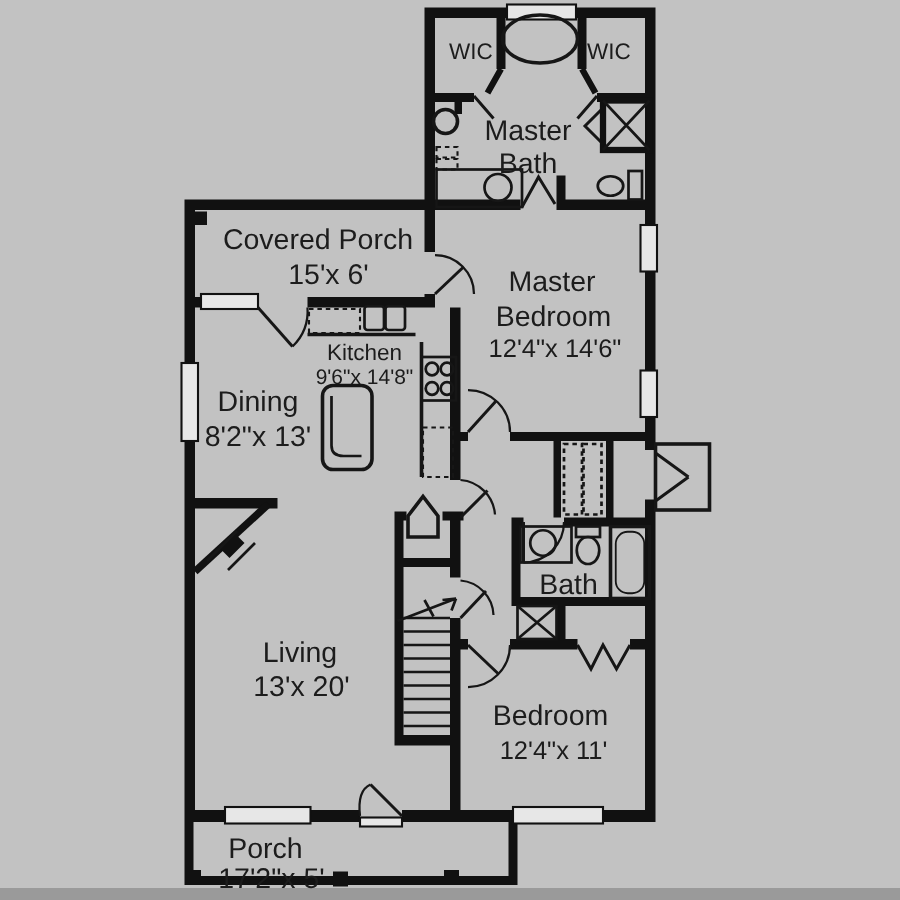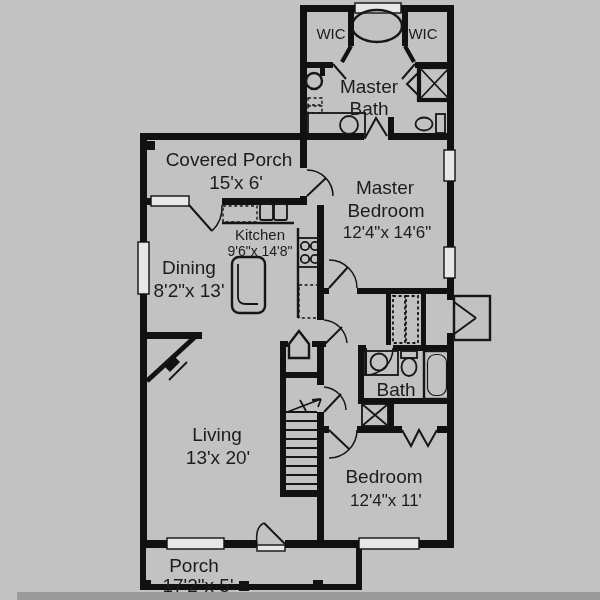--- a/index.html
+++ b/index.html
@@ -1,17 +1,17 @@
 <!DOCTYPE html>
 <html><head>
 <meta charset="utf-8">
 <style>
   html,body{margin:0;padding:0;}
   body{width:600px;height:600px;overflow:hidden;background:#c2c2c2;font-family:"Liberation Sans",sans-serif;}
-  #stage{position:relative;width:488px;height:600px;margin-left:17px;}
+  #stage{position:relative;width:488px;height:600px;}
   svg{display:block;}
   .w{fill:#111;stroke:none;}
   .fx{fill:none;stroke:#161616;stroke-width:1.8;}
   .fx2{fill:none;stroke:#161616;stroke-width:2.4;}
   .thick{fill:none;stroke:#111;stroke-width:4.2;}
   .dash{fill:none;stroke:#161616;stroke-width:1.4;stroke-dasharray:3,2.6;}
   .arc{fill:none;stroke:#161616;stroke-width:1.5;}
   .leaf{fill:none;stroke:#161616;stroke-width:2;}
   .win{fill:#e7e7e7;stroke:#111;stroke-width:1.4;}
   .lbl{fill:#1c1c1c;font-family:"Liberation Sans",sans-serif;text-anchor:middle;}

